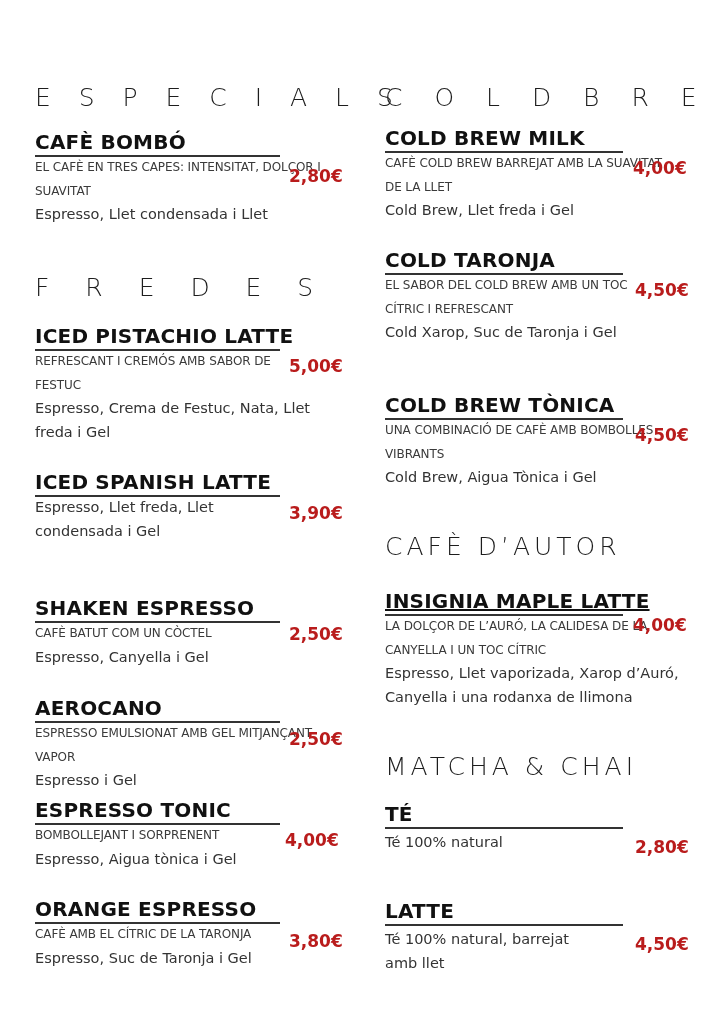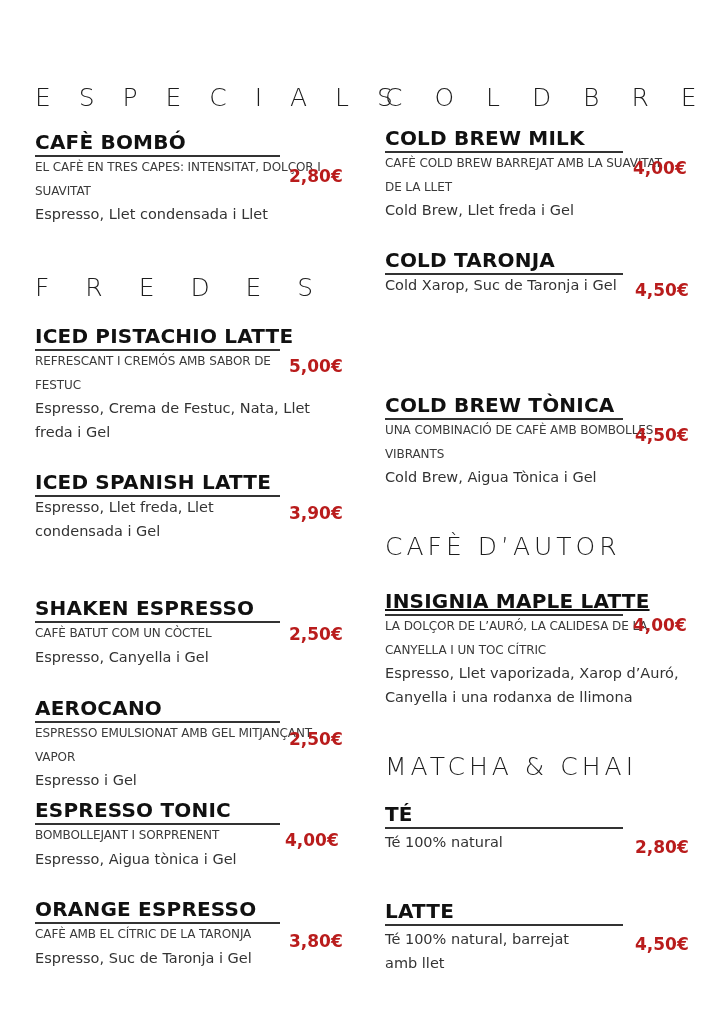--- a/index.html
+++ b/index.html
@@ -120,20 +120,21 @@
     <div class="desc" style="width:280px;">CAFÈ COLD BREW BARREJAT AMB LA SUAVITAT DE LA LLET</div>
     <div class="ingredients">Cold Brew, Llet freda i Gel</div>
   </div>
 
   <div class="item" style="top:250px;">
     <div class="item-head">
       <div class="item-name">COLD TARONJA</div>
       <div class="underline" style="width:238px;"></div>
       <div class="price" style="left:250px;">4,50€</div>
     </div>
+    <div class="desc" style="width:255px;">EL SABOR DEL COLD BREW AMB UN TOC CÍTRIC I REFRESCANT</div>
     <div class="ingredients">Cold Xarop, Suc de Taronja i Gel</div>
   </div>
 
   <div class="item" style="top:395px;">
     <div class="item-head">
       <div class="item-name">COLD BREW TÒNICA</div>
       <div class="underline" style="width:238px;"></div>
       <div class="price" style="left:250px;">4,50€</div>
     </div>
     <div class="desc" style="width:300px;">UNA COMBINACIÓ DE CAFÈ AMB BOMBOLLES VIBRANTS</div>

